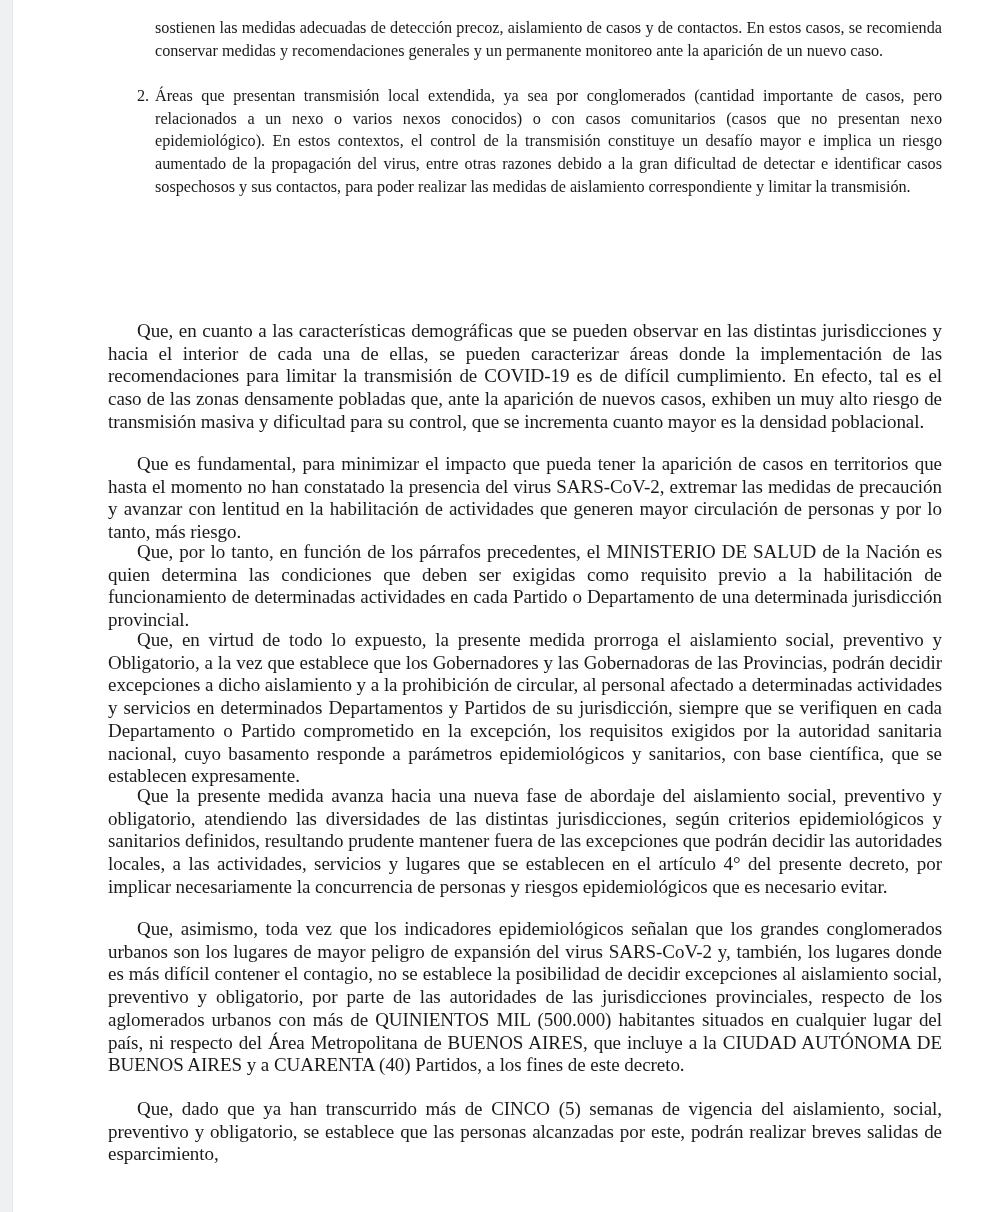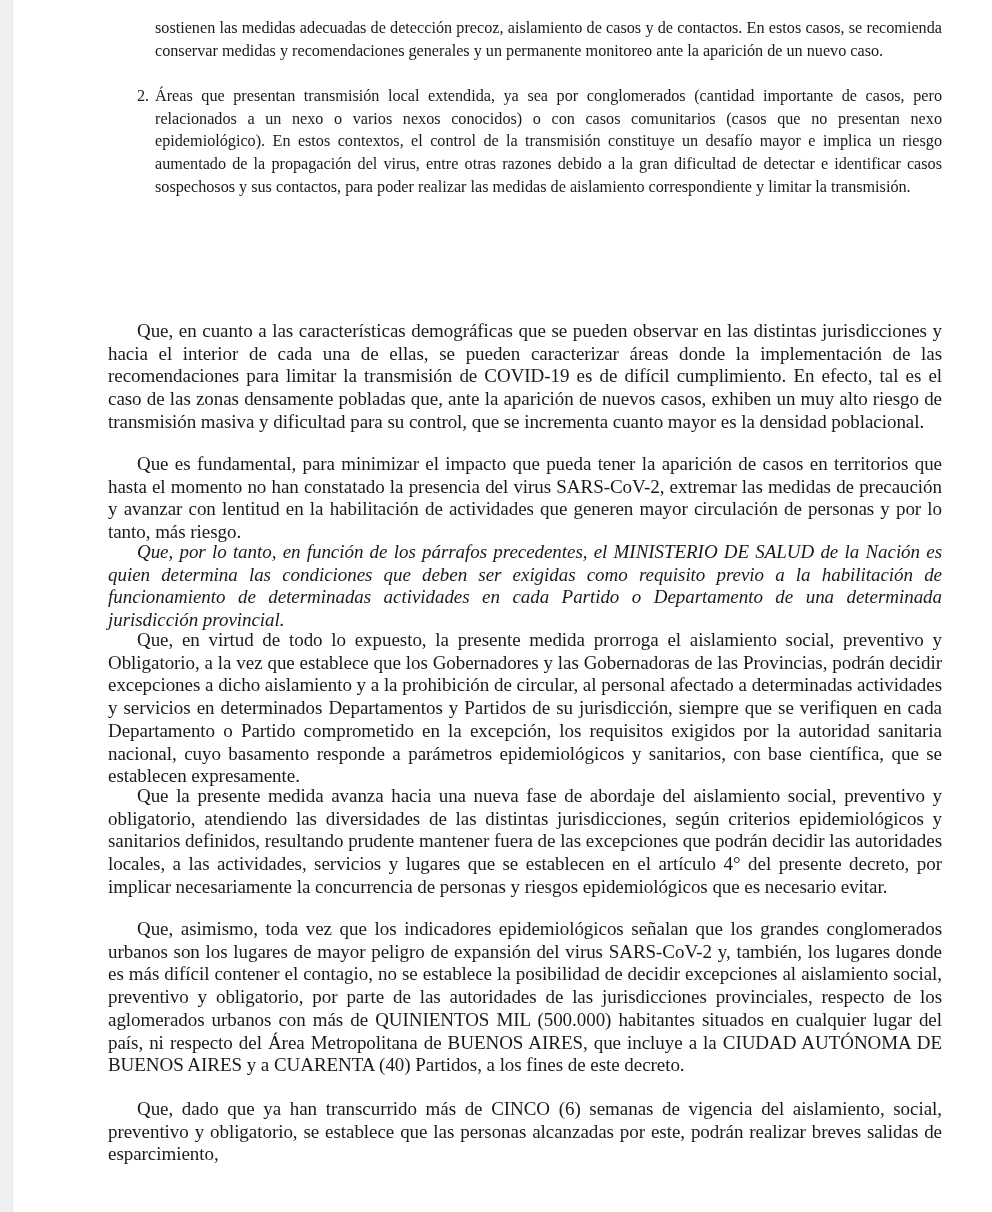--- a/index.html
+++ b/index.html
@@ -77,23 +77,23 @@
 
   <div class="list-item" style="top: 69px;">
     <span class="list-num">2.</span>
     <span class="list-body">Áreas que presentan transmisión local extendida, ya sea por conglomerados (cantidad importante de casos, pero relacionados a un nexo o varios nexos conocidos) o con casos comunitarios (casos que no presentan nexo epidemiológico). En estos contextos, el control de la transmisión constituye un desafío mayor e implica un riesgo aumentado de la propagación del virus, entre otras razones debido a la gran dificultad de detectar e identificar casos sospechosos y sus contactos, para poder realizar las medidas de aislamiento correspondiente y limitar la transmisión.</span>
   </div>
 
   <p class="text-block indent" style="top: 304px;">Que, en cuanto a las características demográficas que se pueden observar en las distintas jurisdicciones y hacia el interior de cada una de ellas, se pueden caracterizar áreas donde la implementación de las recomendaciones para limitar la transmisión de COVID-19 es de difícil cumplimiento. En efecto, tal es el caso de las zonas densamente pobladas que, ante la aparición de nuevos casos, exhiben un muy alto riesgo de transmisión masiva y dificultad para su control, que se incrementa cuanto mayor es la densidad poblacional.</p>
 
   <p class="text-block indent" style="top: 437px;">Que es fundamental, para minimizar el impacto que pueda tener la aparición de casos en territorios que hasta el momento no han constatado la presencia del virus SARS-CoV-2, extremar las medidas de precaución y avanzar con lentitud en la habilitación de actividades que generen mayor circulación de personas y por lo tanto, más riesgo.</p>
 
-  <p class="text-block indent" style="top: 525px; font-style: italic;">Que, por lo tanto, en función de los párrafos precedentes, el MINISTERIO DE SALUD de la Nación es quien determina las condiciones que deben ser exigidas como requisito previo a la habilitación de funcionamiento de determinadas actividades en cada Partido o Departamento de una determinada jurisdicción provincial.</p>
+  <p class="text-block indent" style="top: 525px;">Que, por lo tanto, en función de los párrafos precedentes, el MINISTERIO DE SALUD de la Nación es quien determina las condiciones que deben ser exigidas como requisito previo a la habilitación de funcionamiento de determinadas actividades en cada Partido o Departamento de una determinada jurisdicción provincial.</p>
 
   <p class="text-block indent" style="top: 613px;">Que, en virtud de todo lo expuesto, la presente medida prorroga el aislamiento social, preventivo y Obligatorio, a la vez que establece que los Gobernadores y las Gobernadoras de las Provincias, podrán decidir excepciones a dicho aislamiento y a la prohibición de circular, al personal afectado a determinadas actividades y servicios en determinados Departamentos y Partidos de su jurisdicción, siempre que se verifiquen en cada Departamento o Partido comprometido en la excepción, los requisitos exigidos por la autoridad sanitaria nacional, cuyo basamento responde a parámetros epidemiológicos y sanitarios, con base científica, que se establecen expresamente.</p>
 
   <p class="text-block indent" style="top: 769px;">Que la presente medida avanza hacia una nueva fase de abordaje del aislamiento social, preventivo y obligatorio, atendiendo las diversidades de las distintas jurisdicciones, según criterios epidemiológicos y sanitarios definidos, resultando prudente mantener  fuera de las excepciones que podrán decidir las autoridades locales, a las actividades, servicios y lugares que se establecen en el artículo 4° del presente decreto, por implicar necesariamente la  concurrencia de personas y riesgos epidemiológicos que es necesario evitar.</p>
 
   <p class="text-block indent" style="top: 902px;">Que, asimismo, toda vez que los indicadores epidemiológicos señalan que los grandes conglomerados urbanos son los lugares de mayor peligro de expansión del virus SARS-CoV-2 y, también, los lugares donde es más difícil contener el contagio, no se establece la posibilidad de decidir excepciones al aislamiento social, preventivo y obligatorio, por parte de las autoridades de las jurisdicciones provinciales, respecto de los aglomerados urbanos con más de QUINIENTOS MIL (500.000) habitantes situados en cualquier lugar del país, ni respecto del Área Metropolitana de BUENOS AIRES, que incluye a la CIUDAD AUTÓNOMA DE BUENOS AIRES y a CUARENTA (40) Partidos, a los fines de este decreto.</p>
 
-  <p class="text-block indent" style="top: 1082px; text-align-last: justify;">Que, dado que ya han transcurrido más de CINCO (6) semanas de vigencia del aislamiento, social, preventivo y obligatorio, se establece que las personas alcanzadas por este, podrán realizar breves salidas de esparcimiento,</p>
+  <p class="text-block indent" style="top: 1082px; text-align-last: justify;">Que, dado que ya han transcurrido más de CINCO (5) semanas de vigencia del aislamiento, social, preventivo y obligatorio, se establece que las personas alcanzadas por este, podrán realizar breves salidas de esparcimiento,</p>
 
 </div>
 
 </body></html>

